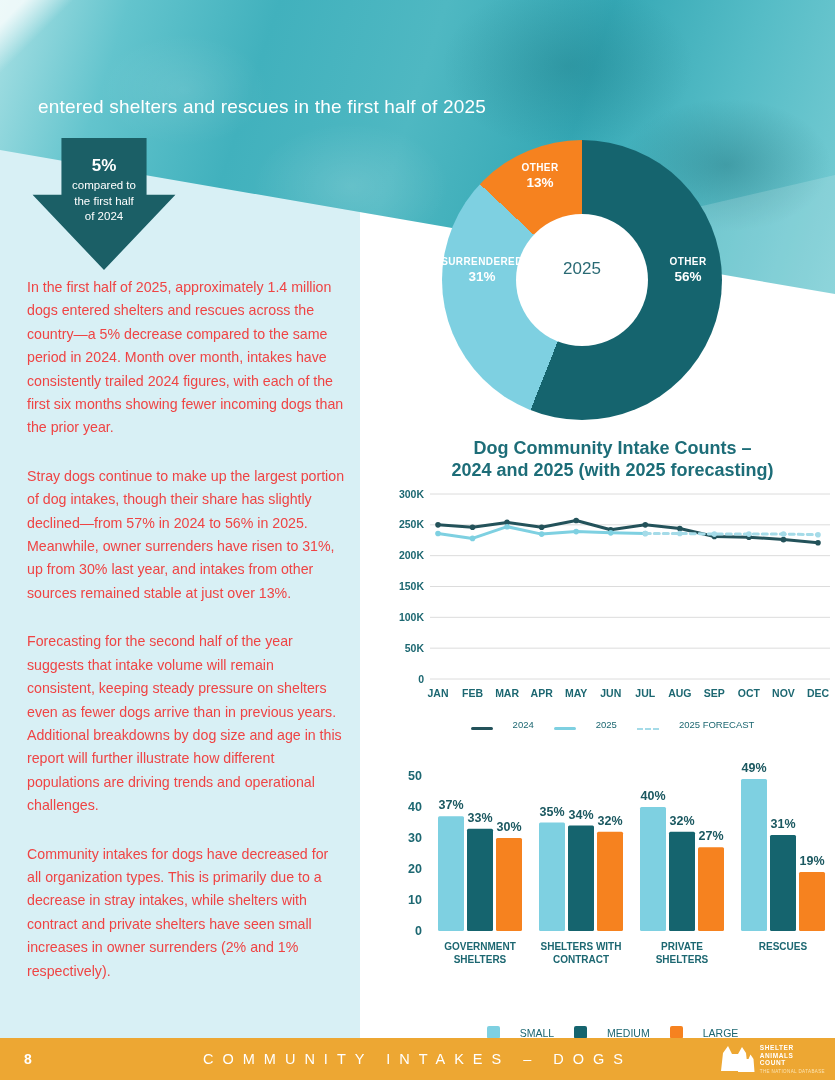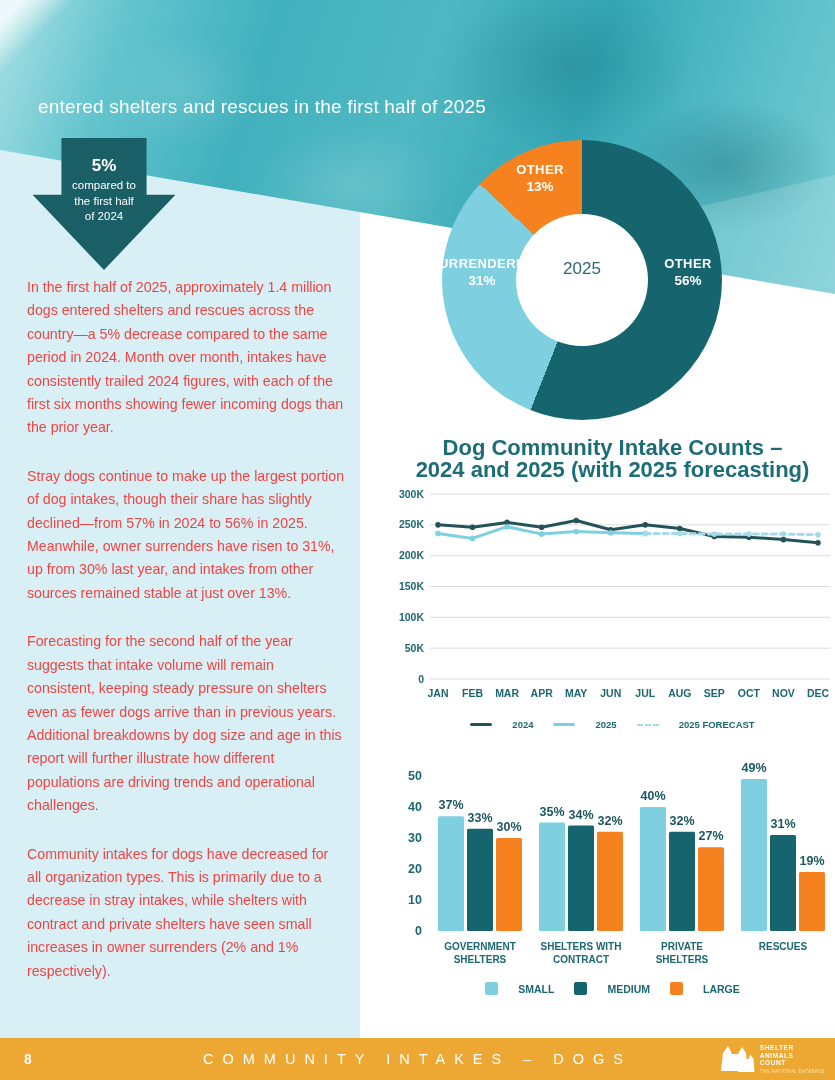--- a/index.html
+++ b/index.html
@@ -37,37 +37,37 @@
   
   .body-copy { position:absolute; left:27px; top:276px; width:318px; z-index:5; }
   .body-copy p { color:#ef4444; font-size:14.2px; line-height:23.4px; margin-bottom:25px; }
 
   
   .donut { position:absolute; left:442px; top:140px; width:280px; height:280px; border-radius:50%; z-index:3; }
   .donut-hole { position:absolute; left:74px; top:74px; width:132px; height:132px; border-radius:50%; background:#ffffff; }
   .donut-center { position:absolute; left:0; top:118px; width:280px; text-align:center;
     color:#2a6a74; font-size:17px; line-height:22px; }
   .slice-label { position:absolute; z-index:4; text-align:center; color:#ffffff; }
-  .slice-label .sl-name { font-size:13px; font-weight:700; letter-spacing:.4px; }
+  .slice-label .sl-name { font-size:10px; font-weight:700; letter-spacing:.4px; }
   .slice-label .sl-val { font-size:13.5px; font-weight:700; margin-top:2px; }
   .sl-other { left:495px; top:162px; width:90px; }
   .sl-surrendered { left:430px; top:256px; width:104px; }
   .sl-stray { left:650px; top:256px; width:76px; }
 
   
   .chart-block { position:absolute; left:390px; width:445px; z-index:3; }
   .line-block { top:437px; }
   .bar-block { top:748px; }
-  .chart-title { text-align:center; color:#1d6d78; font-size:22px; font-weight:700; line-height:22px; }
+  .chart-title { text-align:center; color:#1d6d78; font-size:18px; font-weight:700; line-height:22px; }
   .legend-row { display:flex; justify-content:center; align-items:center; gap:20px; margin-top:2px; }
-  .legend-item { display:flex; align-items:center; gap:20px; color:#1c6771; font-size:9.5px; font-weight:700; }
+  .legend-item { display:flex; align-items:flex-end; gap:20px; color:#1c6771; font-size:9.5px; font-weight:400; }
   .lg-line { width:22px; height:3.5px; border-radius:2px; }
   .lg-dash { width:22px; height:0; border-top:2px dashed #a5dbe8; }
   .lg-sq { width:13px; height:13px; border-radius:2px; }
-  .bar-legend .legend-item { font-size:10.5px; }
+  .bar-legend .legend-item { font-size:10.5px;margin-top:44px; }
 
   
   .footer { position:absolute; left:0; bottom:0; width:835px; height:42px; background:#eda733; z-index:7;
     display:flex; align-items:center; }
   .footer-page { position:absolute; left:24px; color:#ffffff; font-size:14px; font-weight:700; }
   .footer-title { position:absolute; left:0; width:100%; text-align:center; color:#ffffff;
     font-size:14.5px; font-weight:400; letter-spacing:9px; }
   .footer-logo { position:absolute; right:10px; display:flex; align-items:center; gap:5px; }
   .logo-textwrap { display:flex; flex-direction:column; }
   .logo-line { color:#ffffff; font-size:6.5px; font-weight:700; letter-spacing:.6px; line-height:7.5px; }

